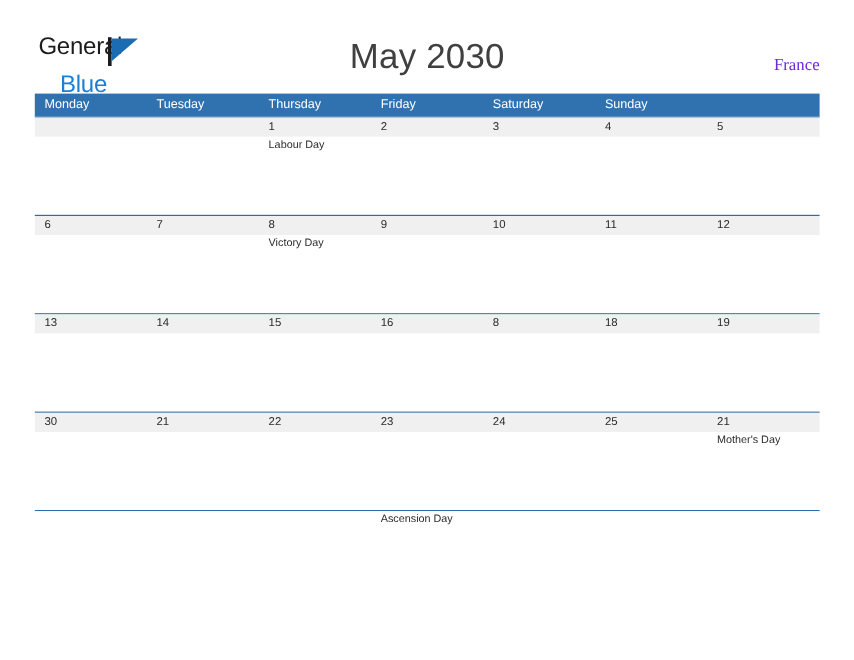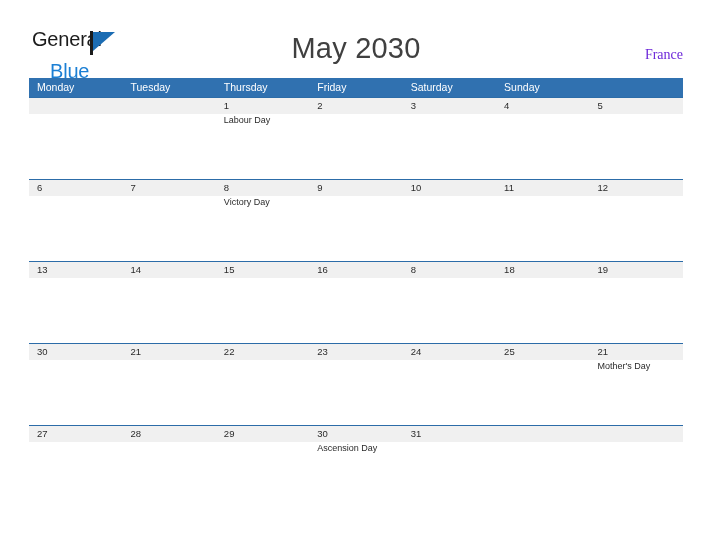--- a/index.html
+++ b/index.html
@@ -272,29 +272,20 @@
         <div class="event-cell"></div>
         <div class="event-cell"></div>
         <div class="event-cell"></div>
         <div class="event-cell"></div>
         <div class="event-cell"></div>
         <div class="event-cell">Mother's Day</div>
       </div>
     </div>
 
     <div class="week">
-      <div class="week-dates">
-        <div class="date-cell">27</div>
-        <div class="date-cell">28</div>
-        <div class="date-cell">29</div>
-        <div class="date-cell">30</div>
-        <div class="date-cell">31</div>
-        <div class="date-cell"></div>
-        <div class="date-cell"></div>
-      </div>
       <div class="week-body">
         <div class="event-cell"></div>
         <div class="event-cell"></div>
         <div class="event-cell"></div>
         <div class="event-cell">Ascension Day</div>
         <div class="event-cell"></div>
         <div class="event-cell"></div>
         <div class="event-cell"></div>
       </div>
     </div>

